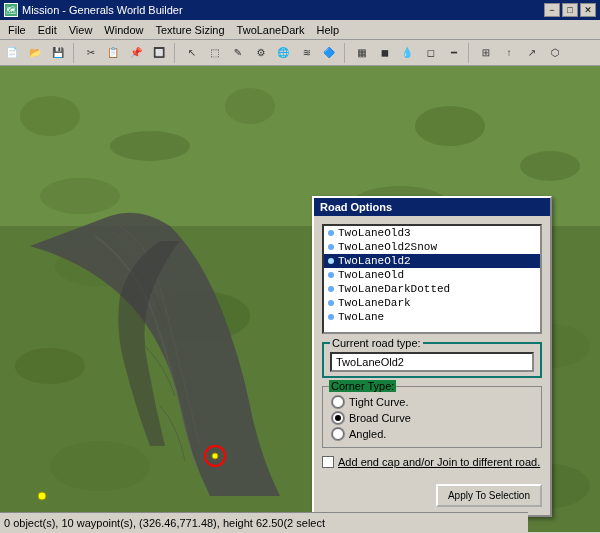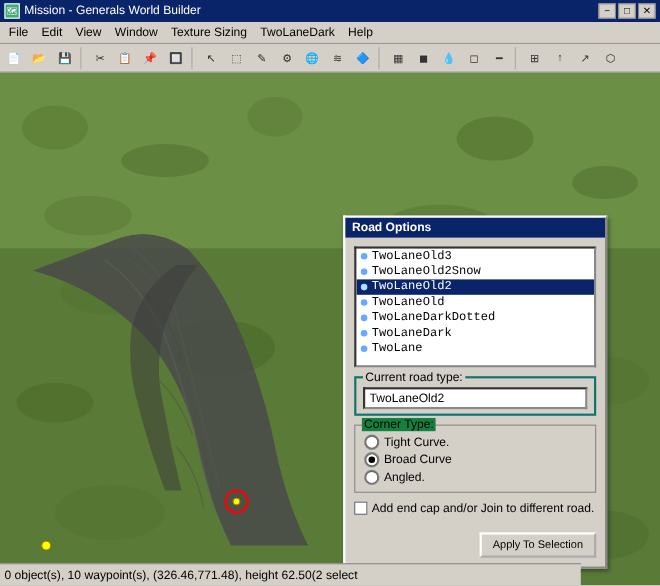--- a/index.html
+++ b/index.html
@@ -194,20 +194,21 @@
       display: flex; align-items: center; justify-content: center;
       flex-shrink: 0;
     }
 
     
     .checkbox-row {
       display: flex;
       align-items: center;
       margin-top: 8px;
       gap: 4px;
+      text-decoration: underline;
     }
     .checkbox-box {
       width: 12px; height: 12px;
       background: white;
       border: 1px solid #666;
       flex-shrink: 0;
     }
 
     
     .apply-btn {

